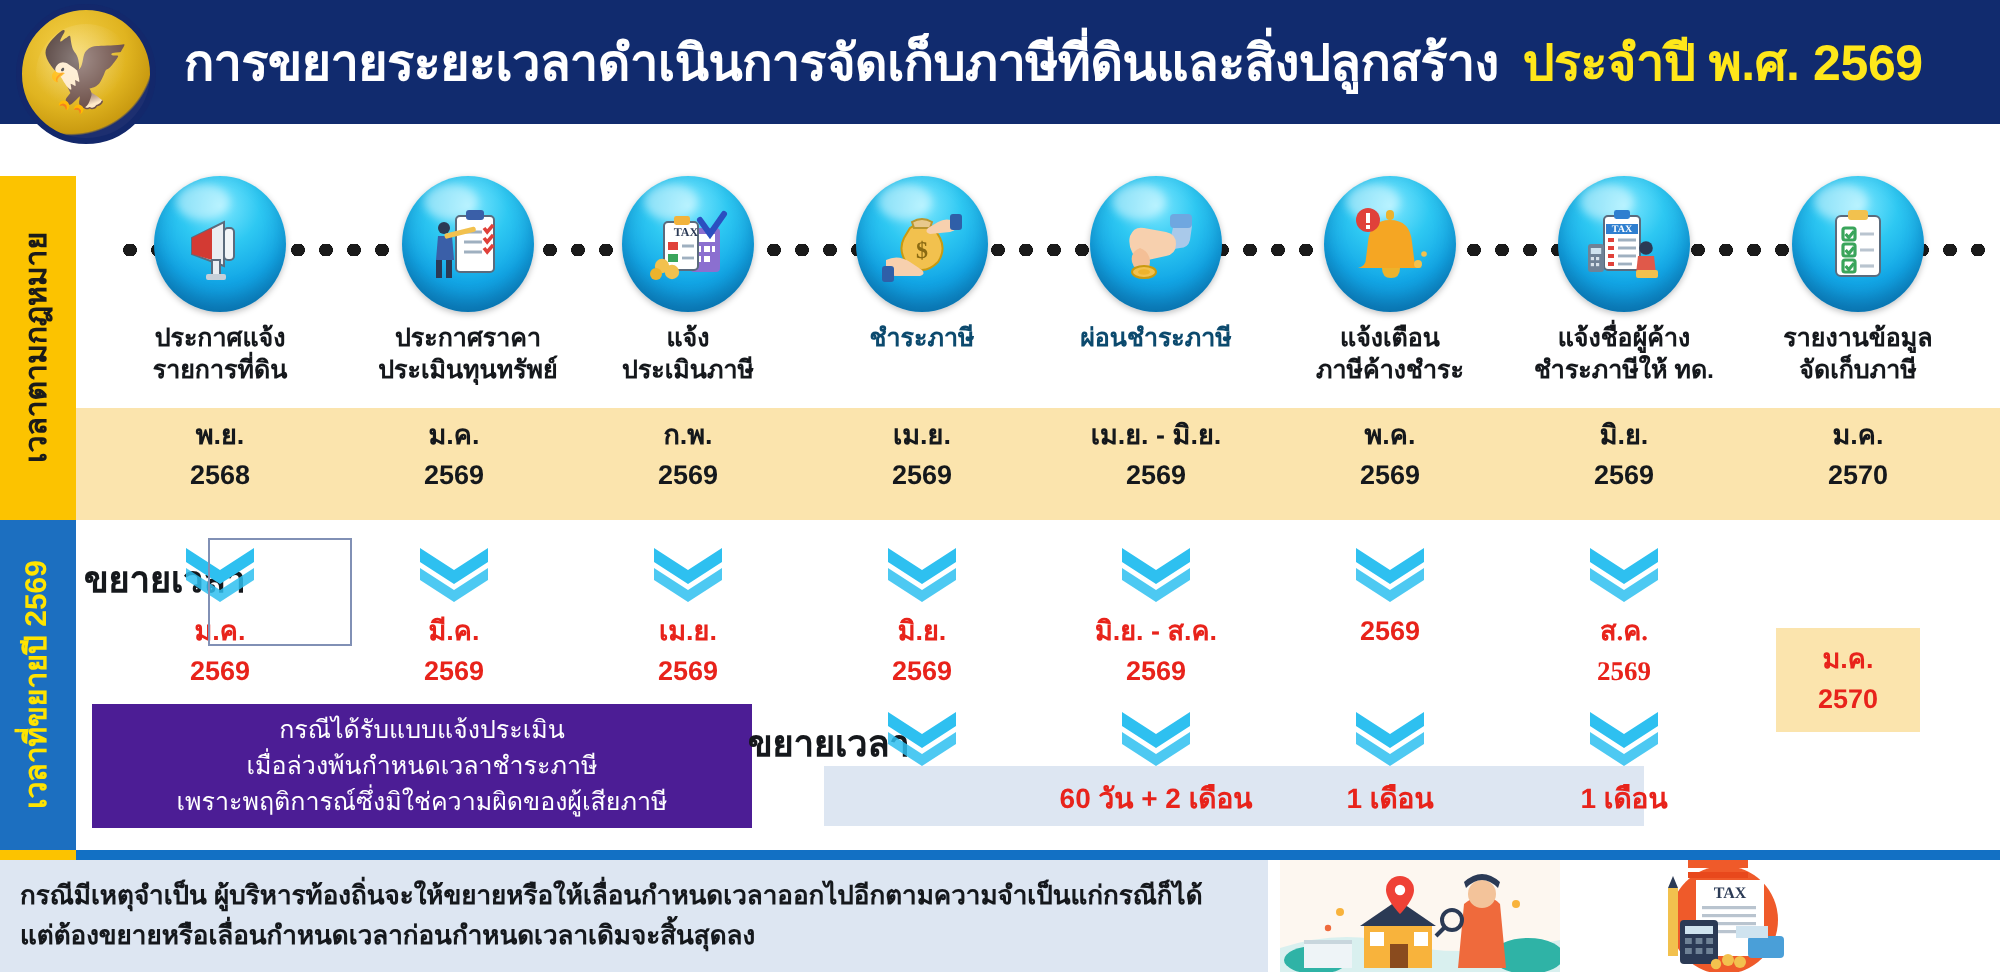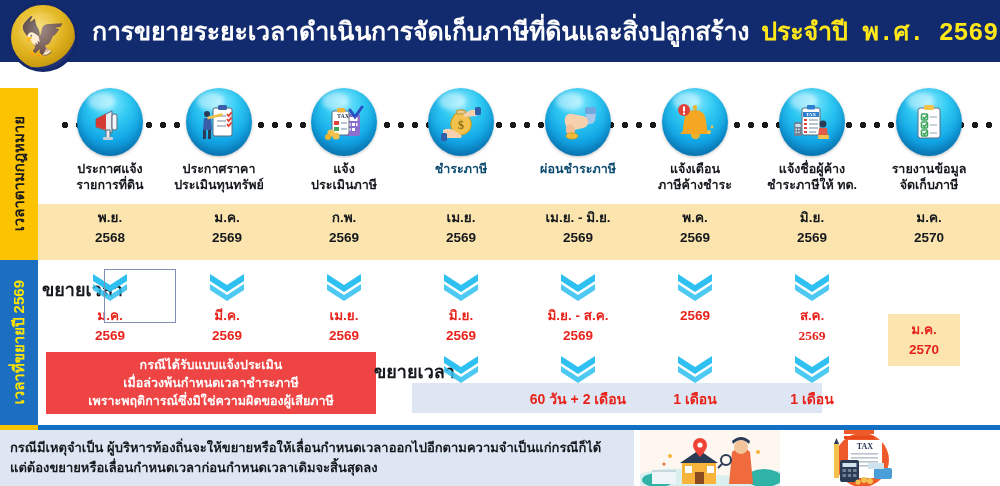--- a/index.html
+++ b/index.html
@@ -13,21 +13,21 @@
 
   
   .header-bar {
     position: absolute; left: 0; top: 0; width: 1000px; height: 62px;
     background: #112b6e;
   }
   .header-title {
     position: absolute; left: 92px; top: 0; width: 900px; height: 62px;
     display: flex; align-items: center;
     color: #ffffff; font-size: 25px; font-weight: bold;
-    letter-spacing: -0.2px; white-space: nowrap; font-family: Liberation Mono, monospace;
+    letter-spacing: -0.2px; white-space: nowrap;
   }
   .header-title .hl { color: #ffe71a; margin-left: 12px; }
   .emblem {
     position: absolute; left: 8px; top: 2px; width: 70px; height: 70px;
     border-radius: 50%;
     background: radial-gradient(circle at 38% 32%, #f5d14a 0%, #e0b420 48%, #c99a10 70%, #1d2f70 72%, #1d2f70 100%);
     border: 3px solid #13286b;
     overflow: hidden;
   }
   .emblem .garuda {
@@ -114,23 +114,23 @@
     position: absolute; left: 888px; top: 314px; width: 72px; height: 52px;
     background: #fbe4ad; display:flex; align-items:center; justify-content:center;
   }
   .ext-unchanged .t {
     font-size: 13.5px; font-weight: bold; color: #e8231b; line-height:1.5; text-align:center;
   }
 
   
   .note-blue {
     position: absolute; left: 46px; top: 352px; width: 330px; height: 62px;
-    background: #ef4444; color: #ffffff;
+    background: #4c1d95; color: #ffffff;
     display: flex; flex-direction: column; align-items: center; justify-content: center;
-    font-size: 12.5px; font-weight: bold; line-height: 1.45; text-align: center;
+    font-size: 12.5px; font-weight: normal; line-height: 1.45; text-align: center;
   }
 
   
   .dur-strip {
     position: absolute; left: 412px; top: 383px; width: 410px; height: 30px;
     background: #dde6f2;
   }
   .dur-cell {
     position: absolute; top: 388px; text-align: center;
     font-size: 14px; font-weight: bold; color: #e8231b; white-space: nowrap;
@@ -179,21 +179,21 @@
       <path d="M6 17 L22 9 v22 L6 25 z" fill="#e9edf2" stroke="#5b6b7d" stroke-width="1"></path>
       <path d="M6 17 L16 12 v16 L6 25 z" fill="#d33a33"></path>
       <rect x="22" y="12" width="5" height="16" rx="2" fill="#f2f5f8" stroke="#5b6b7d"></rect>
       <rect x="16" y="28" width="4" height="9" fill="#e9edf2" stroke="#5b6b7d"></rect>
       <rect x="13" y="35" width="10" height="3" rx="1" fill="#c6cfd8"></rect>
           </svg>
         </div>
         <div class="node-label">ประกาศแจ้ง
 รายการที่ดิน</div>
       </div>
-      <div class="node" style="left: 167px;">
+      <div class="node" style="left: 182px;">
         <div class="bubble">
           <svg width="40" height="40" viewBox="0 0 40 40">
       <rect x="14" y="6" width="19" height="28" rx="2" fill="#ffffff" stroke="#5b6b7d"></rect>
       <rect x="19" y="3" width="9" height="5" rx="1.5" fill="#3a5fa8"></rect>
       <g stroke="#9fb0c0" stroke-width="1.6">
               <line x1="18" y1="14" x2="27" y2="14"></line>
               <line x1="18" y1="19" x2="27" y2="19"></line>
               <line x1="18" y1="24" x2="27" y2="24"></line>
             </g>
       <g stroke="#e0413a" stroke-width="1.8" fill="none">

